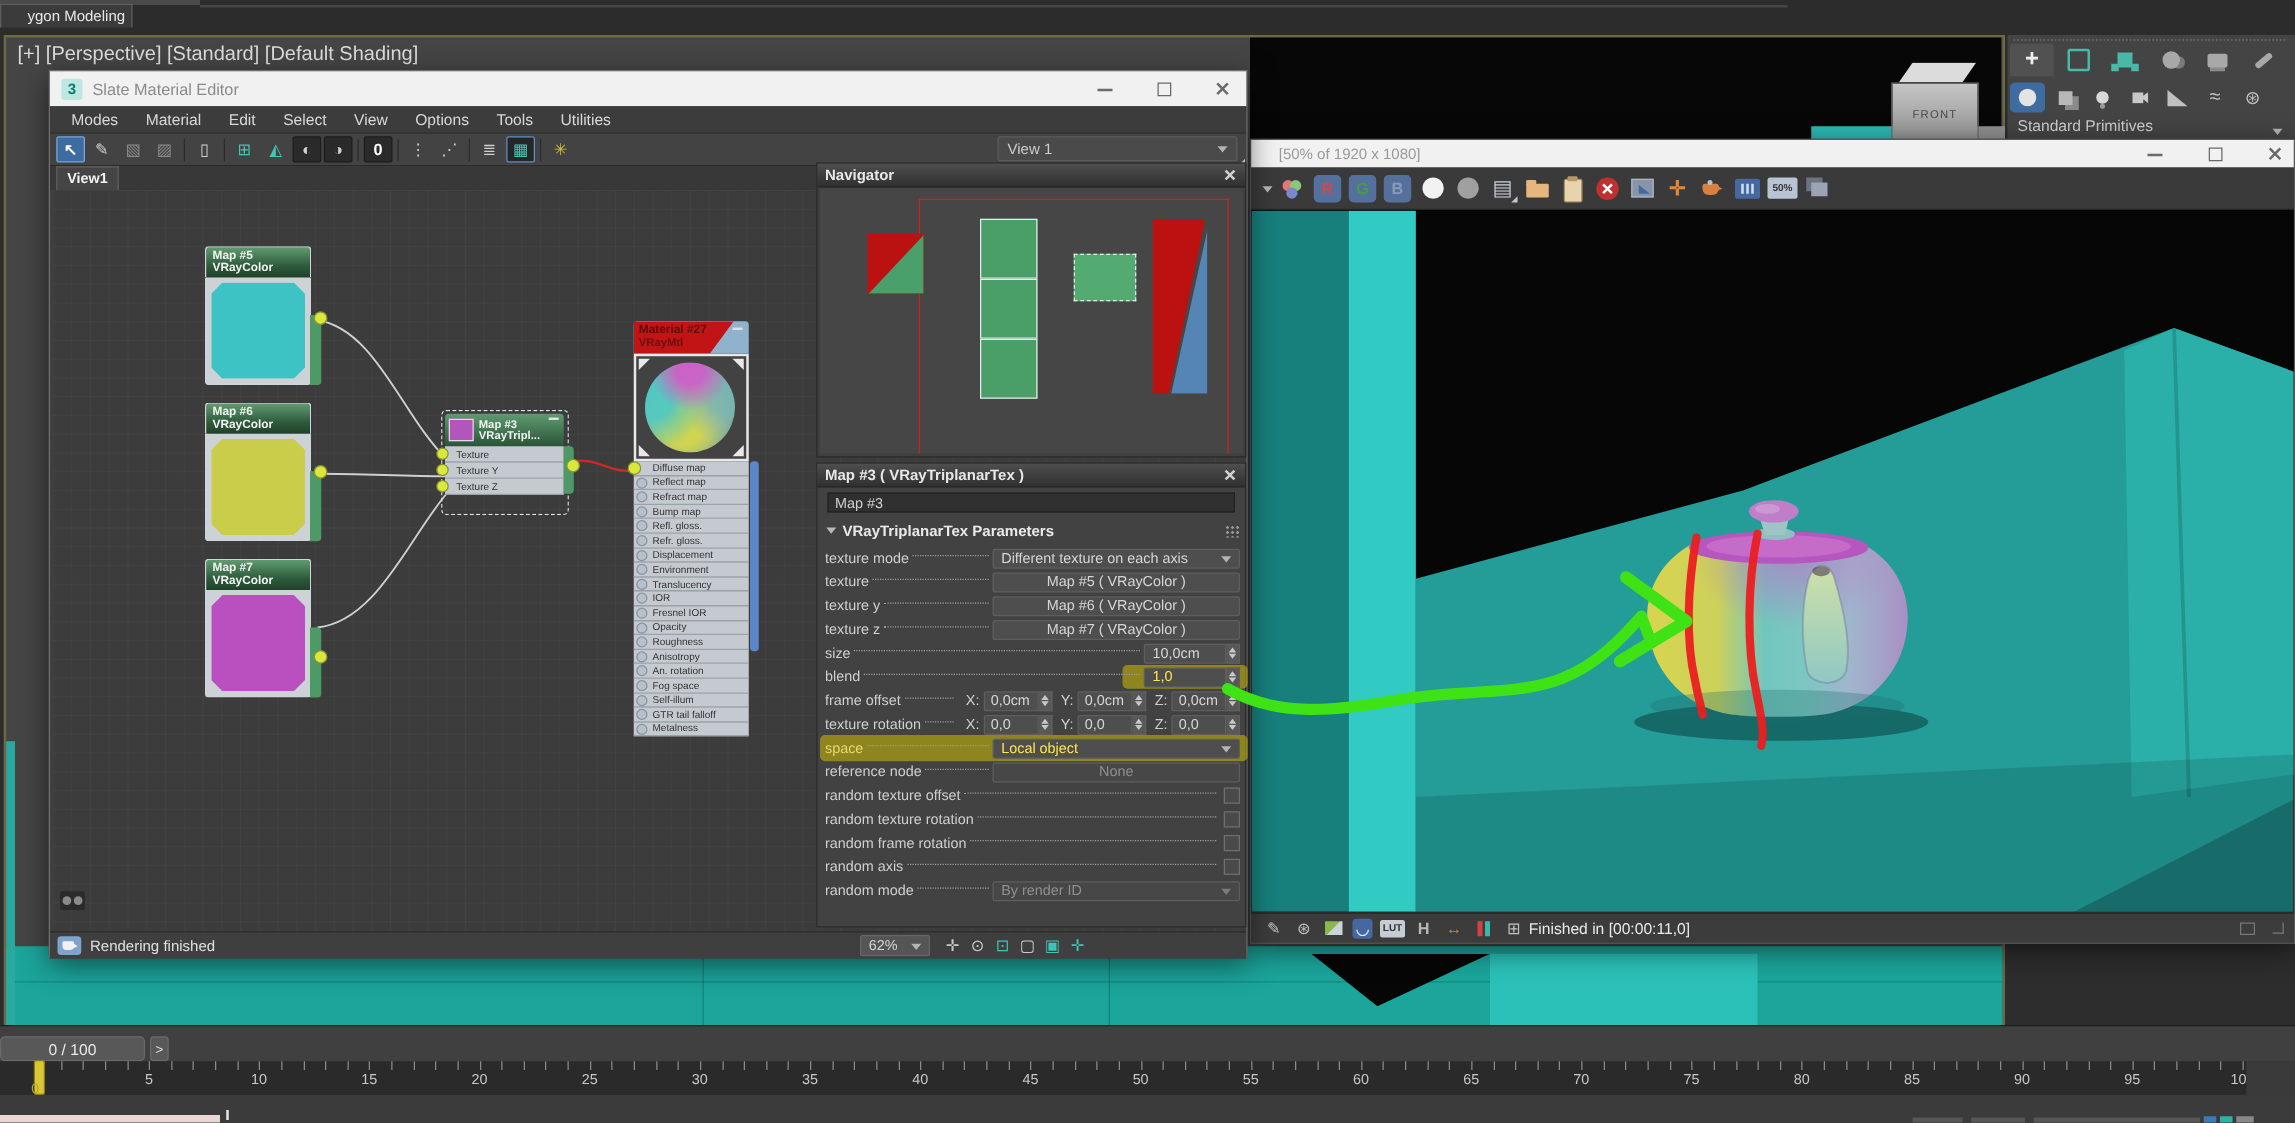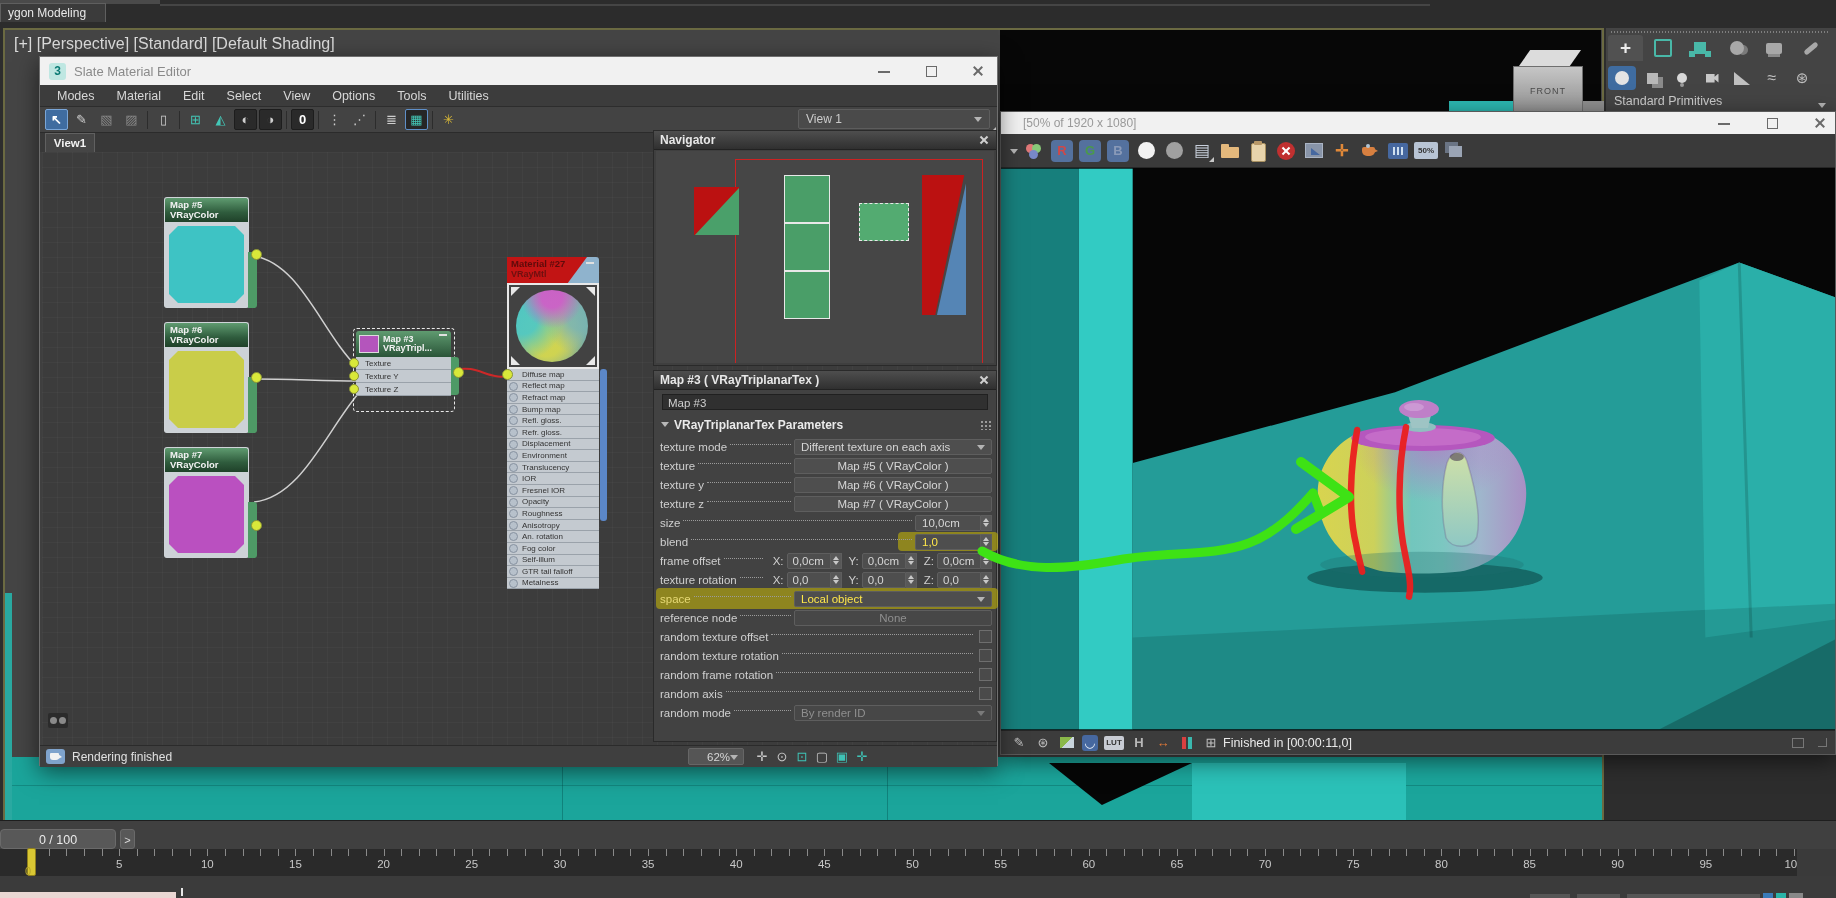--- a/index.html
+++ b/index.html
@@ -5,21 +5,21 @@
   html,body{margin:0;padding:0}
   body{width:1836px;height:898px;position:relative;overflow:hidden;background:#2d2d2d;
        font-family:"Liberation Sans",sans-serif;-webkit-font-smoothing:antialiased}
   .abs{position:absolute}
   .nosel{user-select:none}
   .txt{white-space:nowrap}
 
   
   #topbar{left:0;top:0;width:1836px;height:28px;background:#2c2c2c}
   #ribbonTab{left:0;top:3px;width:106px;height:19px;background:#3b3b3b;border:1px solid #5f5f5f;border-bottom:none;
-             color:#e8e8e8;font-size:12px;line-height:19px;padding-left:7px;box-sizing:border-box}
+             color:#e8e8e8;font-size:12px;line-height:19px;padding-left:21px;box-sizing:border-box}
   #ribbonRemnant{left:0;top:0;width:160px;height:4px;background:#4a4a4a}
   #ribbonLine{left:160px;top:4px;width:1270px;height:2px;background:#454545}
 
   
   #viewport{left:3px;top:28px;width:1601px;height:792px;background:#454545;border:2px solid #6b6a42;box-sizing:border-box}
   #vplabel{left:9px;top:5px;color:#dcdcdc;font-size:16px}
   .scene-teal{background:#1ba59b}
   #vcTop{background:#dcdcdc;clip-path:polygon(18% 0,100% 0,82% 100%,0 100%)}
   #vcFront{background:linear-gradient(180deg,#c6c6c6,#8e8e8e);border:1px solid #6f6f6f;color:#4a4a4a;
            font-size:9px;letter-spacing:1px;display:flex;align-items:center;justify-content:center}
@@ -61,21 +61,21 @@
                       linear-gradient(90deg,rgba(255,255,255,.028) 1px,transparent 1px);
      background-size:15px 15px;overflow:hidden}
   #slateStatus{left:0;top:688px;width:957px;height:21px;background:#3f3f3f;border-top:1px solid #2b2b2b;
                display:flex;align-items:center}
   #teapotBadge{width:19px;height:15px;background:#7fa3cc;border-radius:3px;margin:0 7px 0 6px;position:relative}
   #teapotBadge i{position:absolute;left:4px;top:4px;width:9px;height:7px;background:#f2f2f2;border-radius:1px 1px 3px 3px}
   #teapotBadge b{position:absolute;left:12px;top:5px;width:0;height:0;border-top:3px solid transparent;
                  border-bottom:2px solid transparent;border-left:4px solid #f2f2f2}
   #slateStatusTxt{color:#e0e0e0;font-size:12px}
   #zoomBox{left:648px;top:691px;width:56px;height:17px;background:#555;border:1px solid #666;border-radius:2px;
-           display:flex;align-items:center;color:#d6d6d6;font-size:11.5px;padding:0 18px;box-sizing:border-box}
+           display:flex;align-items:center;color:#d6d6d6;font-size:11.5px;padding:0 6px;box-sizing:border-box}
   .sicon{width:20px;height:17px;display:flex;align-items:center;justify-content:center;font-size:13px;color:#c8c8c8}
   .sicon.teal{color:#3fc3b6}
   #binoc{left:8px;top:656px;width:20px;height:15px;background:#2b2b2b;border-radius:2px}
   #binoc::before,#binoc::after{content:"";position:absolute;top:4px;width:7px;height:7px;border-radius:50%;background:#8a8a8a}
   #binoc::before{left:2px}#binoc::after{left:11px}
 
   
   .mapnode{width:85px;position:absolute}
   .maphead{height:25px;background:linear-gradient(180deg,#5f9b70 0%,#2f5c3d 60%,#1f4129 100%);
            border:1px solid #cfd4d8;border-bottom:none;border-radius:3px 3px 0 0;padding:2px 0 0 5px;box-sizing:border-box}
@@ -671,21 +671,21 @@
         <div class="mslot">
           <span class="mdot"></span>
           <span>Anisotropy</span>
         </div>
         <div class="mslot">
           <span class="mdot"></span>
           <span>An. rotation</span>
         </div>
         <div class="mslot">
           <span class="mdot"></span>
-          <span>Fog color</span>
+          <span>Fog space</span>
         </div>
         <div class="mslot">
           <span class="mdot"></span>
           <span>Self-illum</span>
         </div>
         <div class="mslot">
           <span class="mdot"></span>
           <span>GTR tail falloff</span>
         </div>
         <div class="mslot">

